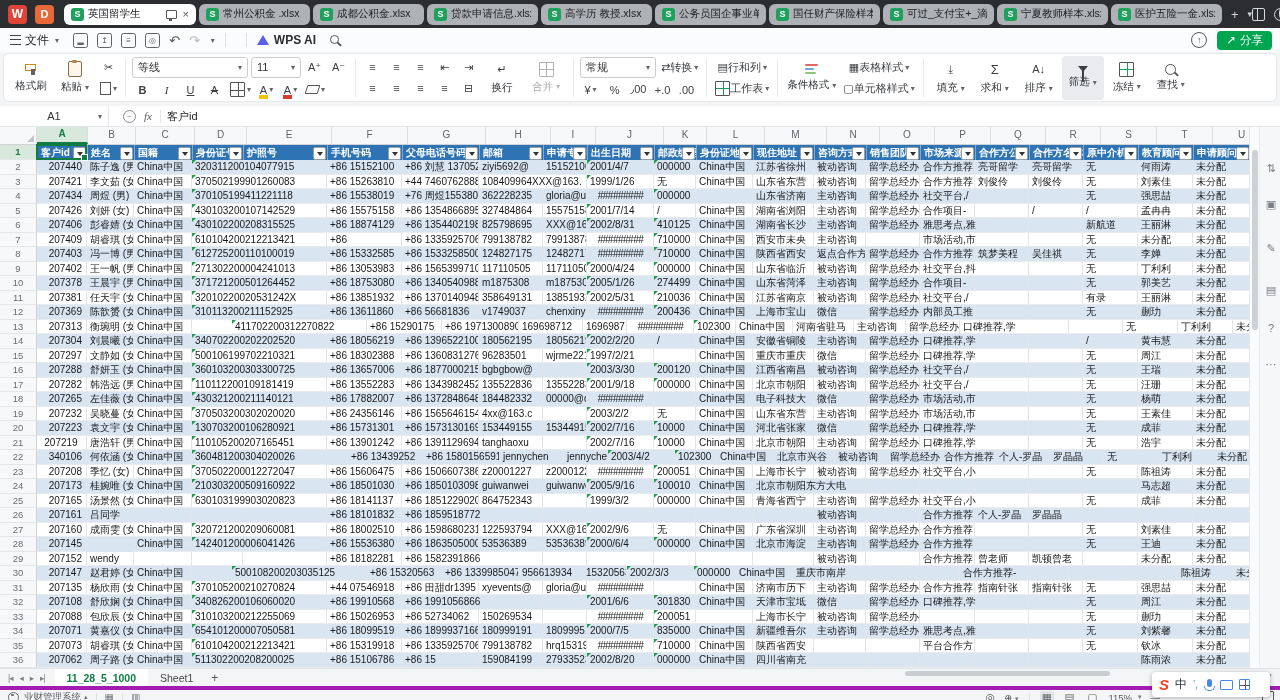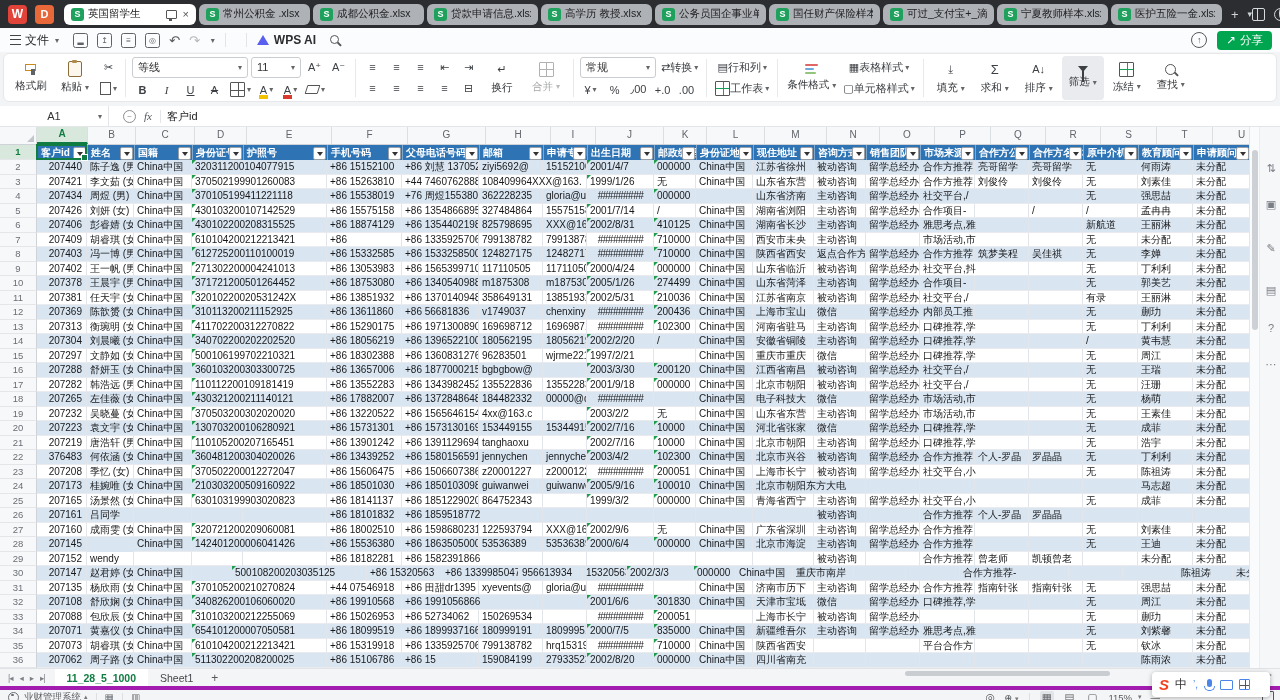--- a/index.html
+++ b/index.html
@@ -884,21 +884,21 @@
       <div class="g-cell" style="width: 54px;"><span></span></div>
       <div class="g-cell" style="width: 55px;"><span>无</span></div>
       <div class="g-cell" style="width: 55px;"><span>蒯玏</span></div>
       <div class="g-cell" style="width: 57px;"><span>未分配</span></div>
     </div>
     <div class="g-row">
       <div class="g-gut">13</div>
       <div class="g-cell ra" style="width: 50px;"><span>207313</span></div>
       <div class="g-cell" style="width: 47px;"><span>衡琬明 (女</span></div>
       <div class="g-cell" style="width: 58px;"><span>China中国</span></div>
-      <div class="g-cell spill" style="width: 51px;"><div class="tri"></div><span>411702200312270822</span></div>
+      <div class="g-cell spill" style="width: 51px; margin-left: 40px;"><div class="tri"></div><span>411702200312270822</span></div>
       <div class="g-cell" style="width: 84px;"><span></span></div>
       <div class="g-cell" style="width: 75px;"><span>+86 15290175</span></div>
       <div class="g-cell" style="width: 77px;"><span>+86 1971300890</span></div>
       <div class="g-cell" style="width: 64px;"><span>169698712</span></div>
       <div class="g-cell" style="width: 44px;"><span>169698712</span></div>
       <div class="g-cell ctr" style="width: 67px;"><span>#########</span></div>
       <div class="g-cell" style="width: 42px;"><div class="tri"></div><span>102300</span></div>
       <div class="g-cell" style="width: 57px;"><span>China中国</span></div>
       <div class="g-cell" style="width: 61px;"><span>河南省驻马</span></div>
       <div class="g-cell" style="width: 52px;"><span>主动咨询</span></div>
@@ -1030,21 +1030,21 @@
       <div class="g-cell" style="width: 55px;"><span>杨萌</span></div>
       <div class="g-cell" style="width: 57px;"><span>未分配</span></div>
     </div>
     <div class="g-row">
       <div class="g-gut">19</div>
       <div class="g-cell ra" style="width: 50px;"><span>207232</span></div>
       <div class="g-cell" style="width: 47px;"><span>吴晓蔓 (女</span></div>
       <div class="g-cell" style="width: 58px;"><span>China中国</span></div>
       <div class="g-cell spill" style="width: 51px;"><div class="tri"></div><span>370503200302020020</span></div>
       <div class="g-cell" style="width: 84px;"><span></span></div>
-      <div class="g-cell" style="width: 75px;"><span>+86 13220522</span></div>
+      <div class="g-cell" style="width: 75px;"><span>+86 24356146</span></div>
       <div class="g-cell" style="width: 77px;"><span>+86 1565646154</span></div>
       <div class="g-cell" style="width: 64px;"><span>4xx@163.c</span></div>
       <div class="g-cell" style="width: 44px;"><span></span></div>
       <div class="g-cell" style="width: 67px;"><div class="tri"></div><span>2003/2/2</span></div>
       <div class="g-cell" style="width: 42px;"><span>无</span></div>
       <div class="g-cell" style="width: 57px;"><span>China中国</span></div>
       <div class="g-cell" style="width: 61px;"><span>山东省东营</span></div>
       <div class="g-cell" style="width: 52px;"><span>主动咨询</span></div>
       <div class="g-cell" style="width: 54px;"><span>留学总经办</span></div>
       <div class="g-cell spill" style="width: 55px;"><span>市场活动,市</span></div>
@@ -1073,21 +1073,21 @@
       <div class="g-cell" style="width: 54px;"><span>留学总经办</span></div>
       <div class="g-cell spill" style="width: 55px;"><span>口碑推荐,学</span></div>
       <div class="g-cell" style="width: 54px;"><span></span></div>
       <div class="g-cell" style="width: 54px;"><span></span></div>
       <div class="g-cell" style="width: 55px;"><span>无</span></div>
       <div class="g-cell" style="width: 55px;"><span>成菲</span></div>
       <div class="g-cell" style="width: 57px;"><span>未分配</span></div>
     </div>
     <div class="g-row">
       <div class="g-gut">21</div>
-      <div class="g-cell ra" style="width: 50px;"><span>207219</span></div>
+      <div class="g-cell ra" style="width: 50px; text-align: center;"><span>207219</span></div>
       <div class="g-cell" style="width: 47px;"><span>唐浩轩 (男</span></div>
       <div class="g-cell" style="width: 58px;"><span>China中国</span></div>
       <div class="g-cell spill" style="width: 51px;"><div class="tri"></div><span>110105200207165451</span></div>
       <div class="g-cell" style="width: 84px;"><span></span></div>
       <div class="g-cell" style="width: 75px;"><span>+86 13901242</span></div>
       <div class="g-cell" style="width: 77px;"><span>+86 1391129694</span></div>
       <div class="g-cell" style="width: 64px;"><span>tanghaoxu</span></div>
       <div class="g-cell" style="width: 44px;"><span></span></div>
       <div class="g-cell" style="width: 67px;"><div class="tri"></div><span>2002/7/16</span></div>
       <div class="g-cell" style="width: 42px;"><div class="tri"></div><span>10000</span></div>
@@ -1097,26 +1097,26 @@
       <div class="g-cell" style="width: 54px;"><span>留学总经办</span></div>
       <div class="g-cell spill" style="width: 55px;"><span>口碑推荐,学</span></div>
       <div class="g-cell" style="width: 54px;"><span></span></div>
       <div class="g-cell" style="width: 54px;"><span></span></div>
       <div class="g-cell" style="width: 55px;"><span>无</span></div>
       <div class="g-cell" style="width: 55px;"><span>浩宇</span></div>
       <div class="g-cell" style="width: 57px;"><span>未分配</span></div>
     </div>
     <div class="g-row band">
       <div class="g-gut">22</div>
-      <div class="g-cell ra" style="width: 50px;"><span>376483</span></div>
+      <div class="g-cell ra" style="width: 50px;"><span>340106</span></div>
       <div class="g-cell" style="width: 47px;"><span>何依涵 (女</span></div>
       <div class="g-cell" style="width: 58px;"><span>China中国</span></div>
       <div class="g-cell spill" style="width: 51px;"><div class="tri"></div><span>360481200304020026</span></div>
       <div class="g-cell" style="width: 84px;"><span></span></div>
-      <div class="g-cell" style="width: 75px;"><span>+86 13439252</span></div>
+      <div class="g-cell" style="width: 75px; margin-left: 21px;"><span>+86 13439252</span></div>
       <div class="g-cell" style="width: 77px;"><span>+86 1580156591</span></div>
       <div class="g-cell" style="width: 64px;"><span>jennychen</span></div>
       <div class="g-cell" style="width: 44px;"><span>jennychen</span></div>
       <div class="g-cell" style="width: 67px;"><div class="tri"></div><span>2003/4/2</span></div>
       <div class="g-cell" style="width: 42px;"><div class="tri"></div><span>102300</span></div>
       <div class="g-cell" style="width: 57px;"><span>China中国</span></div>
       <div class="g-cell" style="width: 61px;"><span>北京市兴谷</span></div>
       <div class="g-cell" style="width: 52px;"><span>被动咨询</span></div>
       <div class="g-cell" style="width: 54px;"><span>留学总经办</span></div>
       <div class="g-cell" style="width: 55px;"><span>合作方推荐</span></div>

